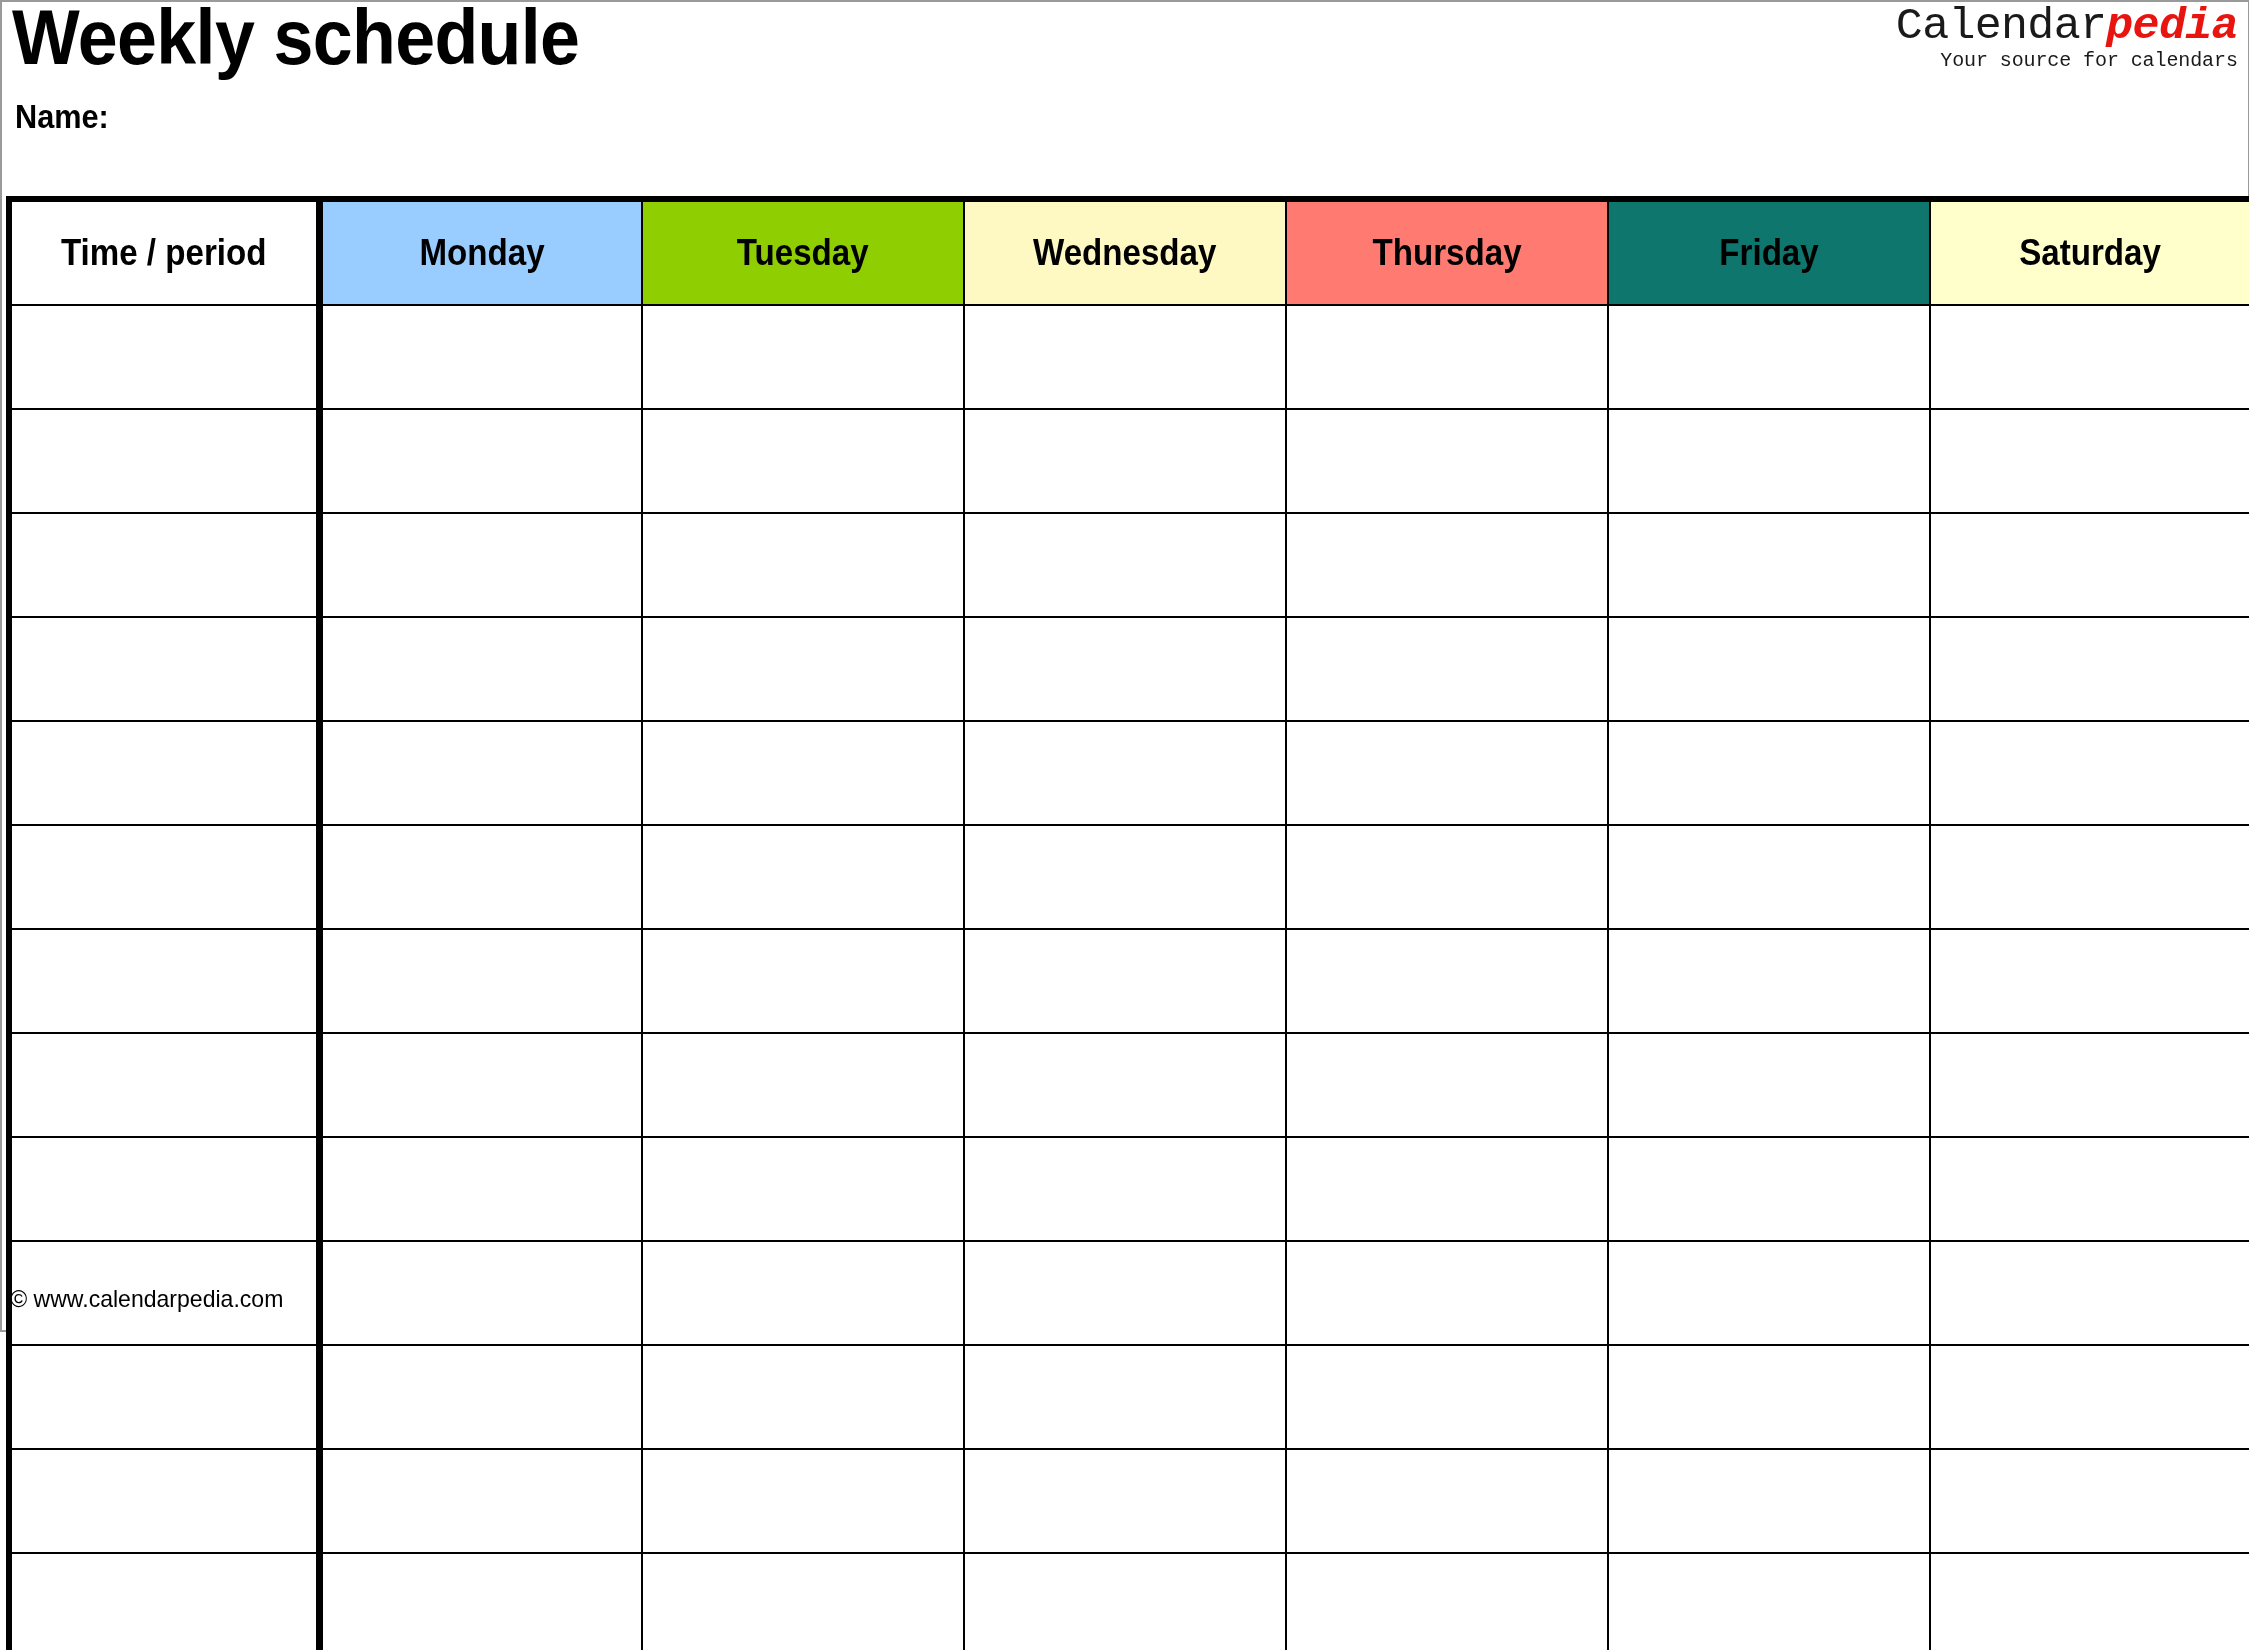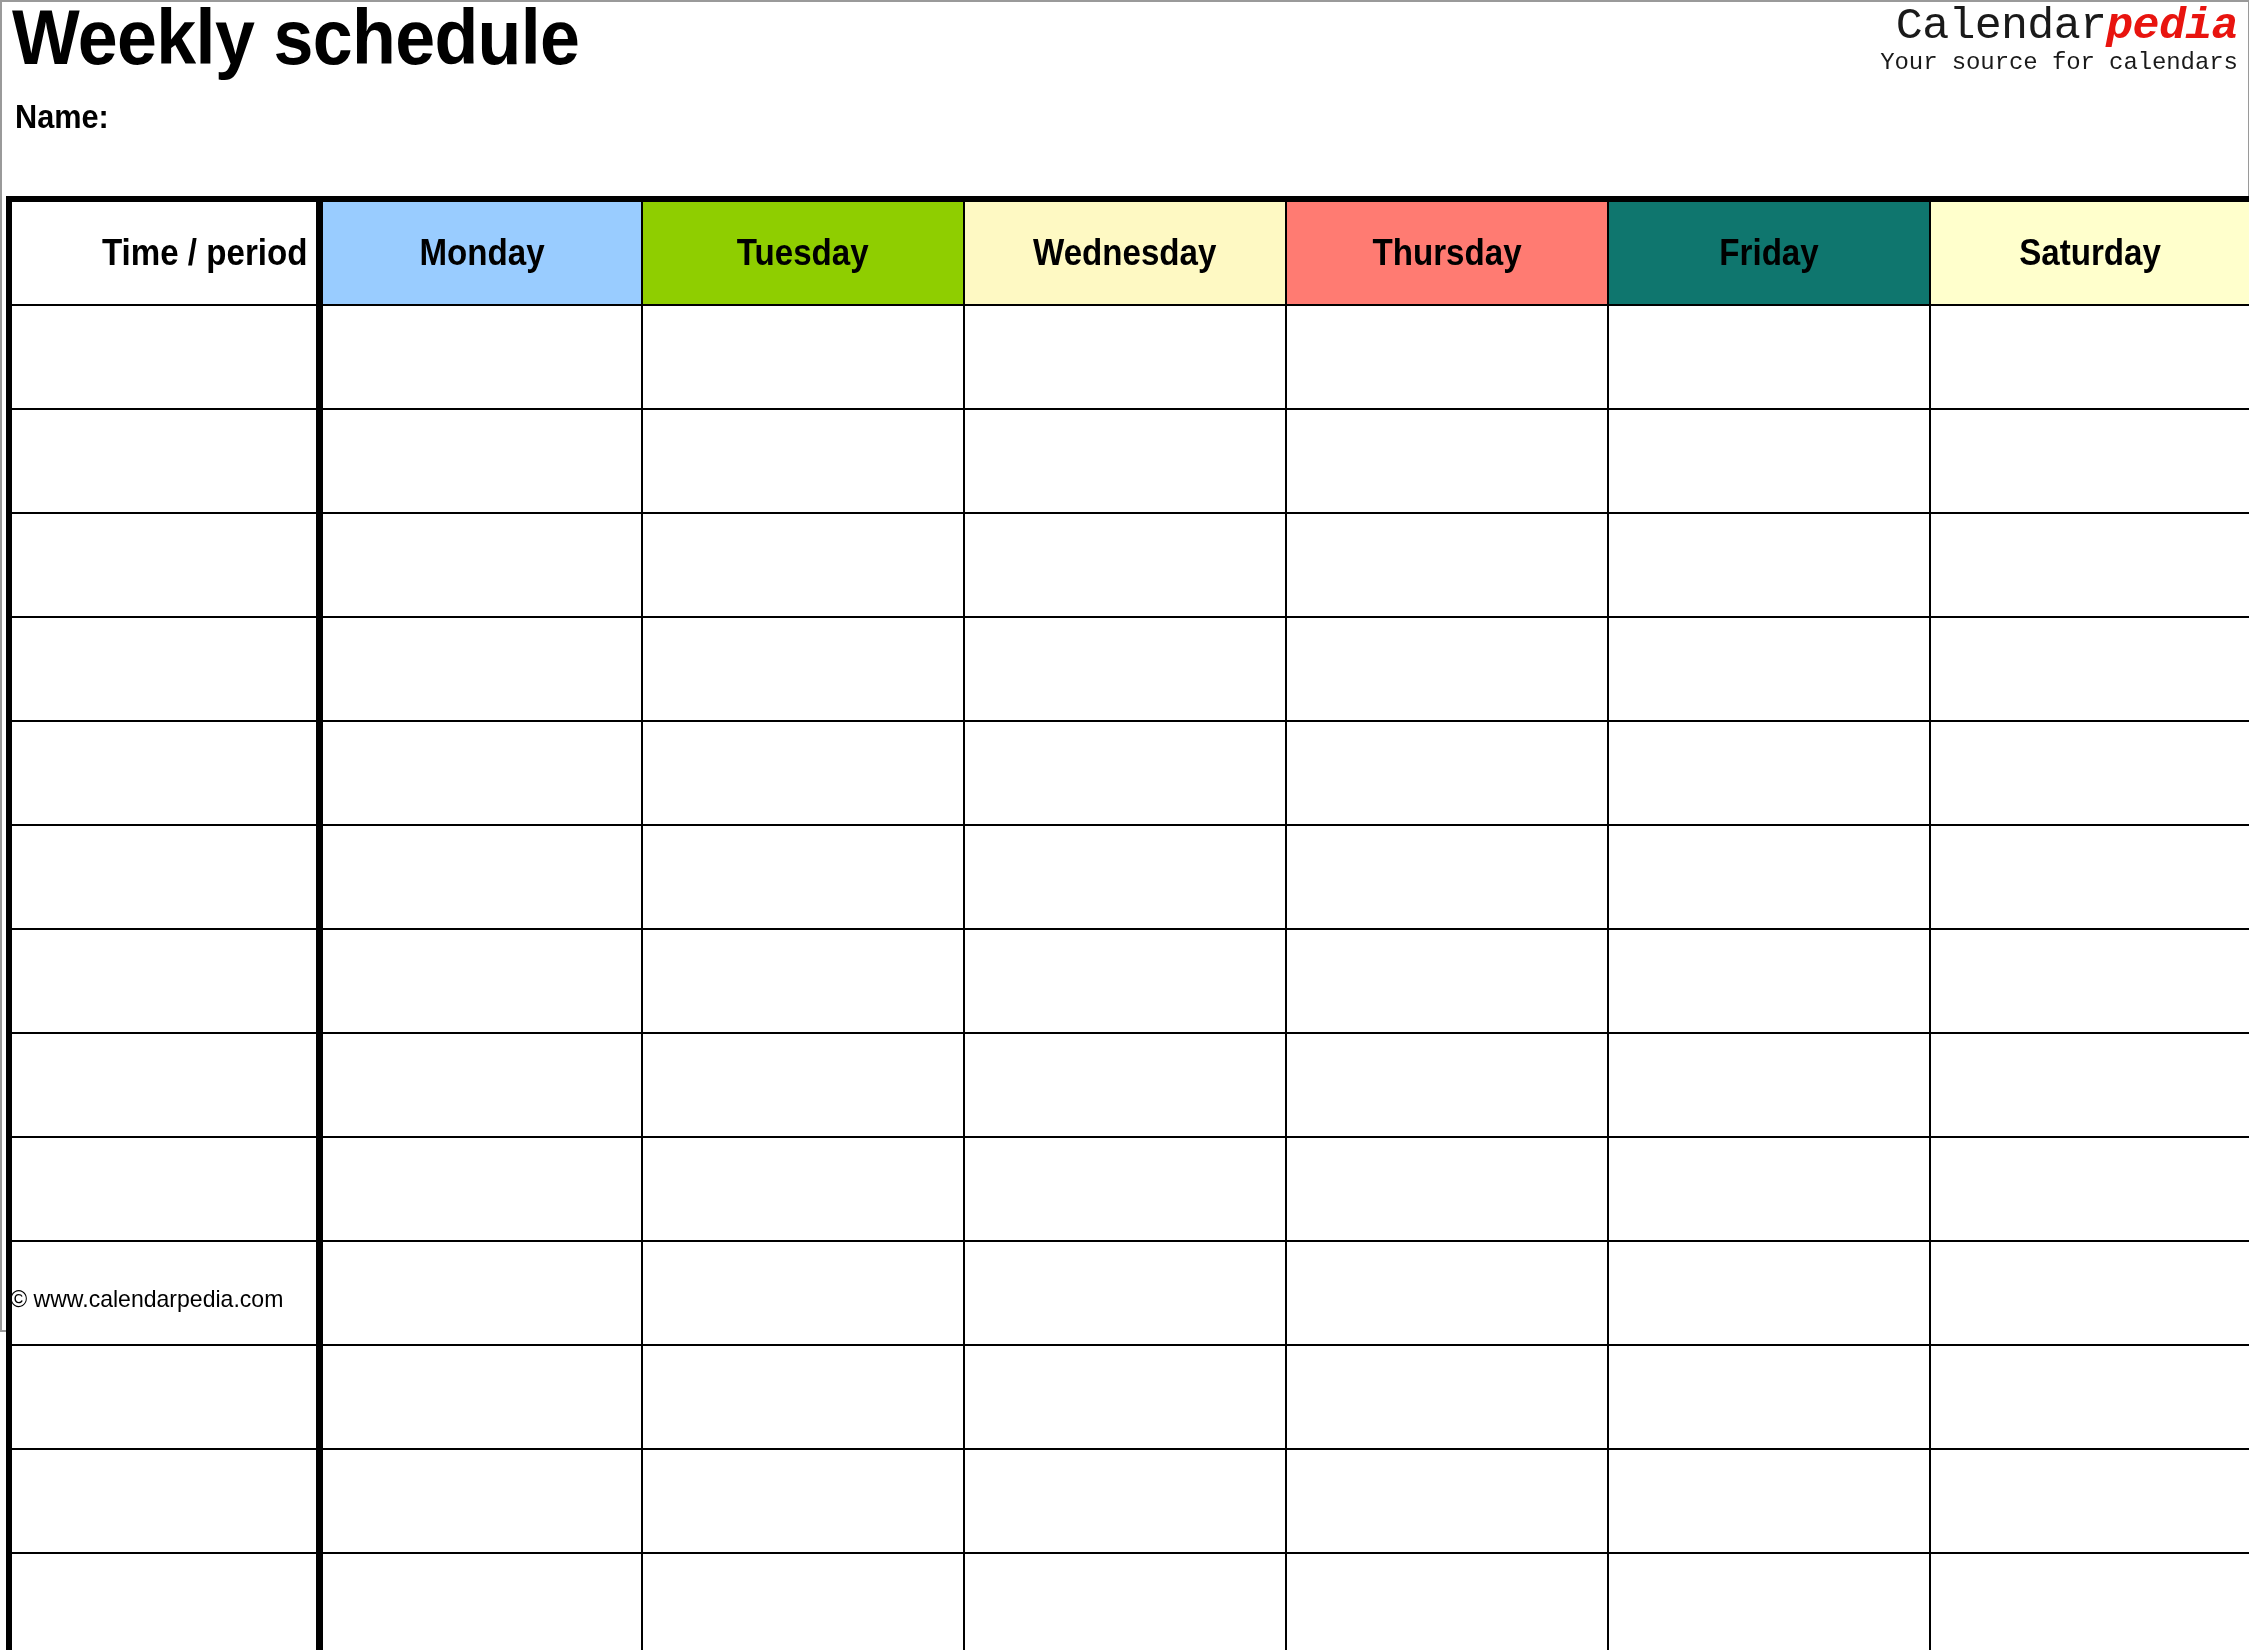--- a/index.html
+++ b/index.html
@@ -73,21 +73,21 @@
     color: #1a1a1a;
     font-weight: normal;
   }
   .brand-pedia {
     color: #e8140f;
     font-weight: bold;
     font-style: italic;
   }
   .brand-tagline {
     margin-top: 2.9px;
-    font-size: 24px;
+    font-size: 20px;
     color: #1a1a1a;
     white-space: nowrap;
     letter-spacing: -0.1px;
   }
 
   
   .table-wrap {
     position: absolute;
     left: 3.6px;
     top: 194px;
@@ -128,21 +128,20 @@
   }
   thead th span.hd-text {
     display: inline-block;
     transform: scaleX(0.92);
   }
 
   
   .col-time {
     width: 311px;
     border-right: 7.3px solid #000000 !important;
-    text-align: right;
   }
 
   .col-day { width: 322px; }
 
   tbody td {
     height: 102px;
     border-top: 2.2px solid #000000;
     border-bottom: 2.2px solid #000000;
   }
 

